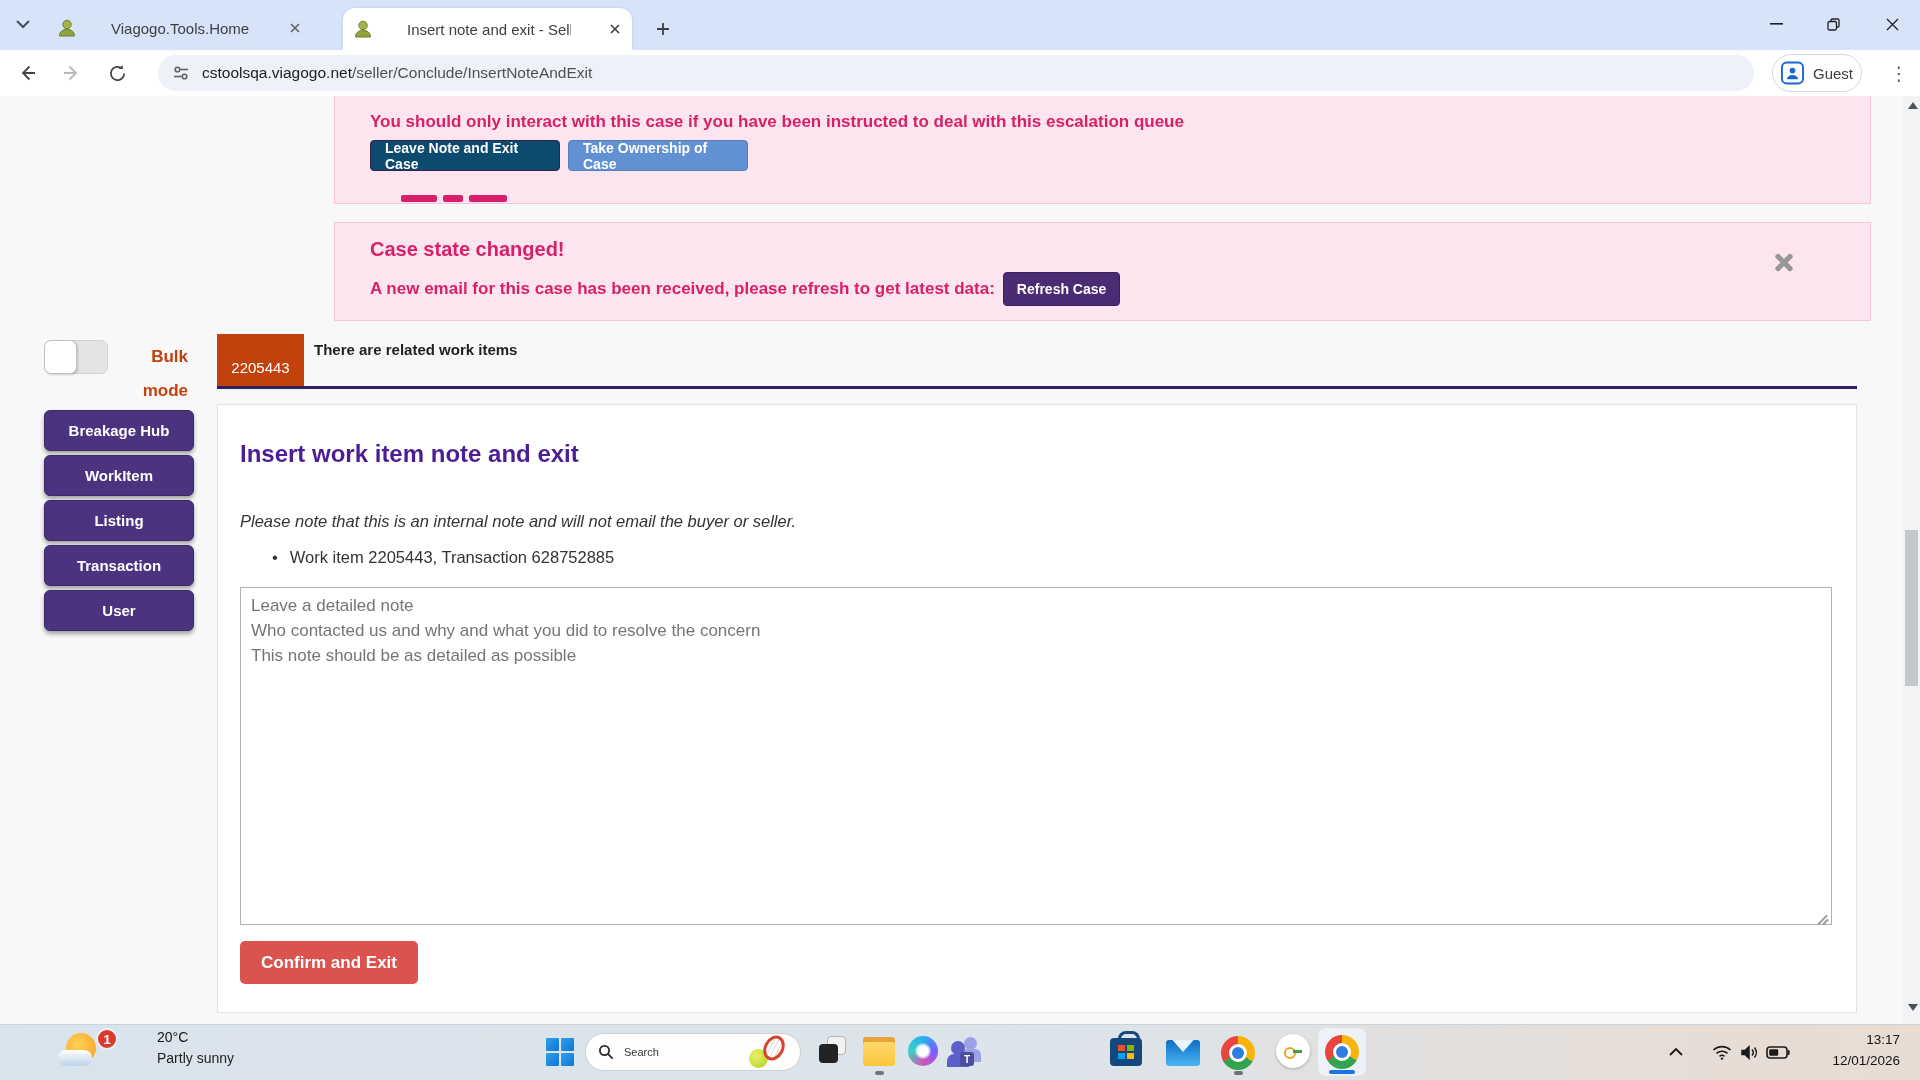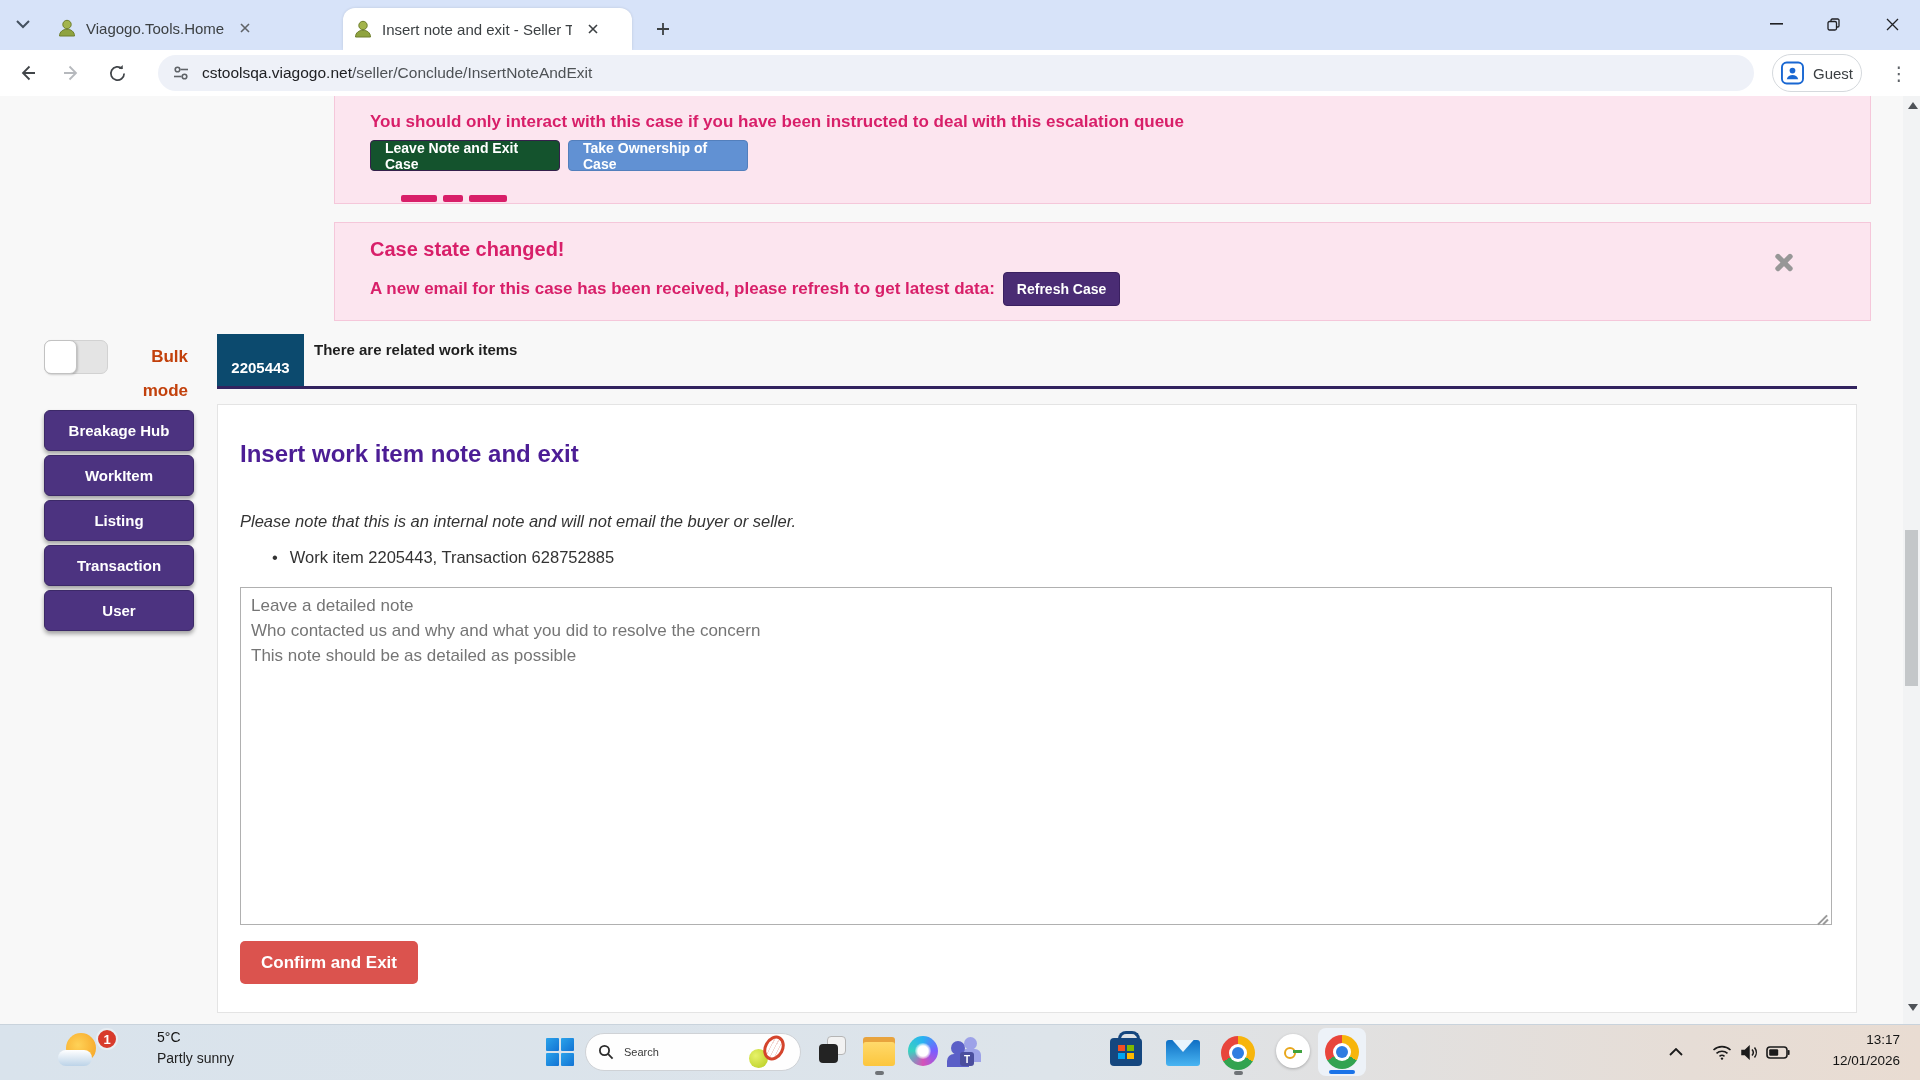--- a/index.html
+++ b/index.html
@@ -3,21 +3,21 @@
 <meta charset="utf-8">
 <style>
   * { margin:0; padding:0; box-sizing:border-box; }
   html,body { width:1920px; height:1080px; }
   body { font-family:"Liberation Sans","DejaVu Sans",sans-serif; background:#f8f8f8; }
   #root { position:relative; width:1920px; height:1080px; overflow:hidden; background:#f8f8f8; }
 
   
   .tabstrip { position:absolute; left:0; top:0; width:1920px; height:50px; background:#d7e3f9; }
   .tab-chevron { position:absolute; left:10px; top:11px; width:26px; height:26px; border-radius:13px; display:flex; align-items:center; justify-content:center; }
-  .tab { position:absolute; top:9px; height:38px; display:flex; align-items:center; padding:0 10px; font-size:15px; color:#3c4043; }
+  .tab { position:absolute; top:9px; height:38px; display:flex; align-items:center; padding:0 10px; font-size:15px; color:#3c4043;gap:25px; }
   .tab.active { background:#ffffff; border-radius:12px 12px 0 0; top:8px; height:42px; box-shadow:0 0 3px rgba(0,0,0,.12); }
   .tab .title { margin-left:9px; white-space:nowrap; overflow:hidden; max-width:190px; }
   .tab .closex { margin-left:12px; width:18px; height:18px; border-radius:9px; display:flex; align-items:center; justify-content:center; }
   .favicon { width:20px; height:20px; flex:0 0 20px; }
   .newtab { position:absolute; left:650px; top:16px; width:26px; height:26px; display:flex; align-items:center; justify-content:center; }
   .winctl { position:absolute; top:0; width:46px; height:48px; display:flex; align-items:center; justify-content:center; }
 
   .toolbar { position:absolute; left:0; top:50px; width:1920px; height:46px; background:#ffffff; }
   .navico { position:absolute; top:56px; width:34px; height:34px; display:flex; align-items:center; justify-content:center; border-radius:17px; }
   .urlbar { position:absolute; left:158px; top:55px; width:1596px; height:36px; background:#eef1f8; border-radius:18px; display:flex; align-items:center; padding:0 14px; }
@@ -38,39 +38,39 @@
   .sb-thumb { position:absolute; left:1905px; top:530px; width:13px; height:156px; background:#c4c7c9; }
 
   
   .alert { position:absolute; left:334px; width:1537px; background:#fce5ef; border:1px solid #f5c7da; }
   .alert1 { top:96px; height:108px; border-top:none; }
   .alert2 { top:222px; height:99px; }
   .pinktxt { color:#d81f69; font-weight:bold; }
   .sliverbit { position:absolute; top:99px; height:7px; background:#d81f69; border-radius:2px; }
   .warnline { position:absolute; left:370px; top:112px; font-size:17px; }
   .albtn { position:absolute; top:140px; height:31px; border-radius:4px; color:#fff; font-weight:bold; font-size:14px; display:flex; align-items:center; justify-content:center; padding:0 14px; }
-  .btn-leave { left:370px; width:190px; background:#14532d; border:1px solid #35204b; }
+  .btn-leave { left:370px; width:190px; background:#0c4a6e; border:1px solid #35204b; }
   .btn-take { left:568px; width:180px; background:#6191d3; border:1px solid #537fbc; }
   .a2title { position:absolute; left:370px; top:238px; font-size:20px; }
   .a2msgrow { position:absolute; left:370px; top:272px; display:flex; align-items:center; }
   .a2msg { font-size:17px; }
   .btn-refresh { height:31px; margin-left:8px; background:#4a2c74; border:1px solid #3a2060; border-radius:4px; color:#fff; font-weight:bold; font-size:14px; display:flex; align-items:center; padding:16px 13px; }
   .a2close { position:absolute; left:1770px; top:248px; width:28px; height:28px; }
   .a2close span { position:absolute; left:3px; top:12px; width:22px; height:5px; background:#979797; border-radius:2px; }
   .a2close span:first-child { transform:rotate(45deg); }
   .a2close span:last-child { transform:rotate(-45deg); }
 
   
   .bulkbox { position:absolute; left:44px; top:340px; width:144px; font-size:17px; font-weight:bold; color:#c2410c; line-height:34px;text-align:right; }
   .toggle { float:left; width:64px; height:34px; background:#e4e4e4; border:1px solid #d2d2d2; border-radius:7px; margin-right:12px; position:relative; }
   .knob { position:absolute; left:-1px; top:-1px; width:33px; height:34px; background:#fff; border:1px solid #c2c2c2; border-radius:7px; box-shadow:1px 1px 2px rgba(0,0,0,.18); }
   .navbtn { position:absolute; left:44px; width:150px; height:41px; background:#4c3380; border:1px solid #3c2968; border-radius:6px; box-shadow:0 3px 4px rgba(0,0,0,.35); color:#fff; font-weight:bold; font-size:15px; display:flex; align-items:center; justify-content:center; }
 
   
-  .witab { position:absolute; left:217px; top:334px; width:87px; height:55px; background:#0c4a6e; color:#fff; font-weight:bold; font-size:15px; display:flex; align-items:flex-end; justify-content:center; padding-bottom:13px; }
+  .witab { position:absolute; left:217px; top:334px; width:87px; height:55px; background:#c2410c; color:#fff; font-weight:normal; font-size:15px; display:flex; align-items:flex-end; justify-content:center; padding-bottom:13px; }
   .related { position:absolute; left:314px; top:341px; font-size:15px; font-weight:bold; color:#1f1f1f; }
   .wiunderline { position:absolute; left:217px; top:386px; width:1640px; height:3px; background:#32235f; }
 
   
   .card { position:absolute; left:217px; top:404px; width:1640px; height:609px; background:#fff; border:1px solid #e4e4e4; }
   .h1 { position:absolute; left:240px; top:440px; font-size:24px; font-weight:bold; color:#4c1d95; }
   .p1 { position:absolute; left:240px; top:487px; font-size:16.5px; color:#333; }
   .p2 { position:absolute; left:240px; top:512px; font-size:16.5px; font-style:italic; color:#333; }
   .bullet { position:absolute; left:272px; top:548px; font-size:16.5px; color:#333; }
   .bullet .dot { margin-right:12px; }
@@ -276,21 +276,21 @@
       <i></i>
       <i></i>
     </div>
   <button class="btn-confirm">Confirm and Exit</button>
 
   <div class="taskbar"></div>
   <div>
     <div class="sun"></div>
     <div class="cloud"></div>
     <div class="wbadge">1</div>
-    <div class="wtemp">5°C</div>
+    <div class="wtemp">20°C</div>
     <div class="wcond">Partly sunny</div>
   </div>
   <div class="startbtn">
       <b></b>
       <b></b>
       <b></b>
       <b></b>
     </div>
   <div class="searchpill">
     <svg width="16" height="16" viewBox="0 0 16 16">

